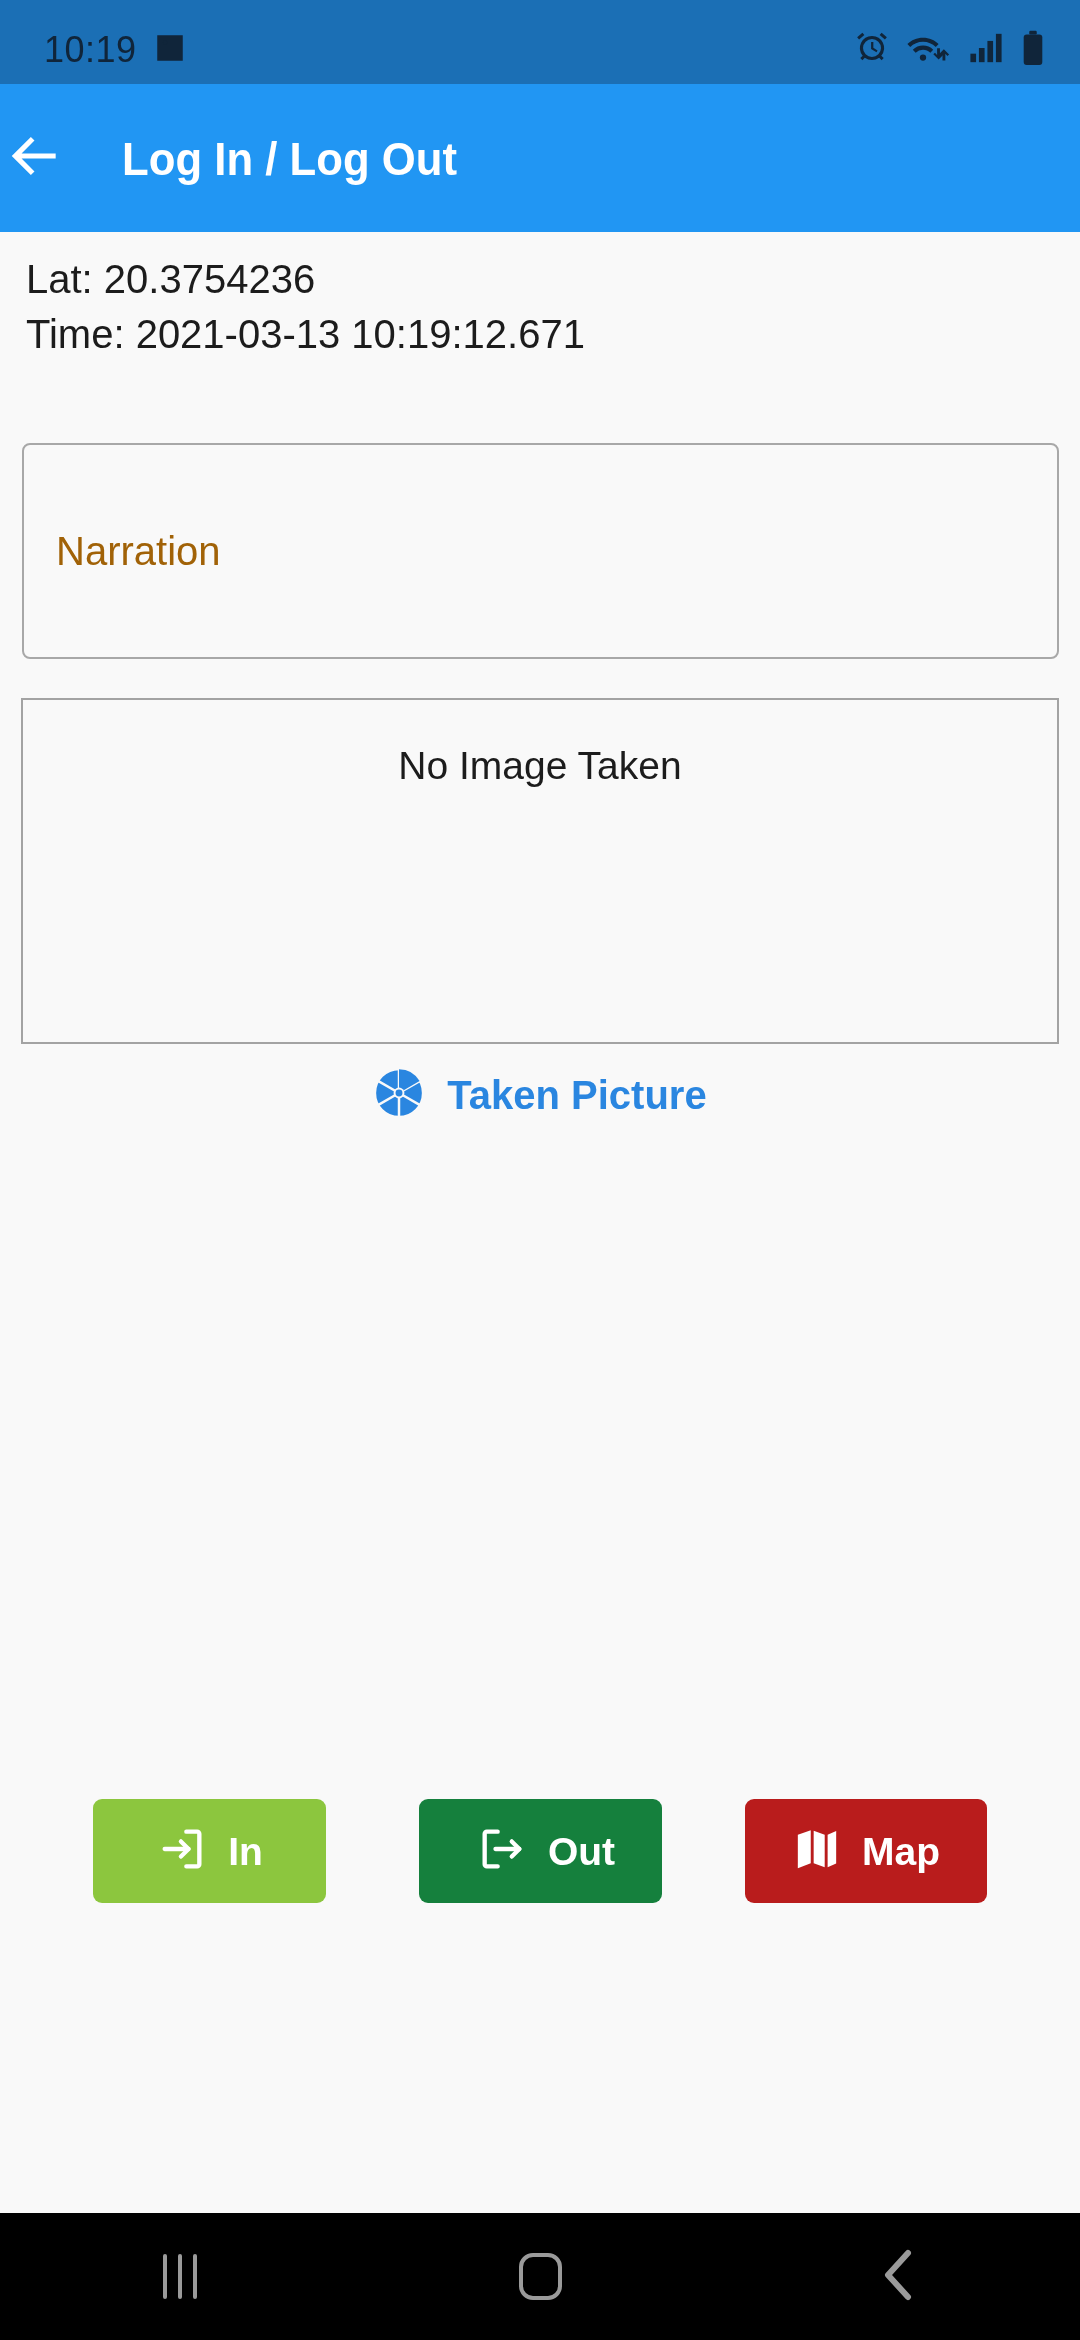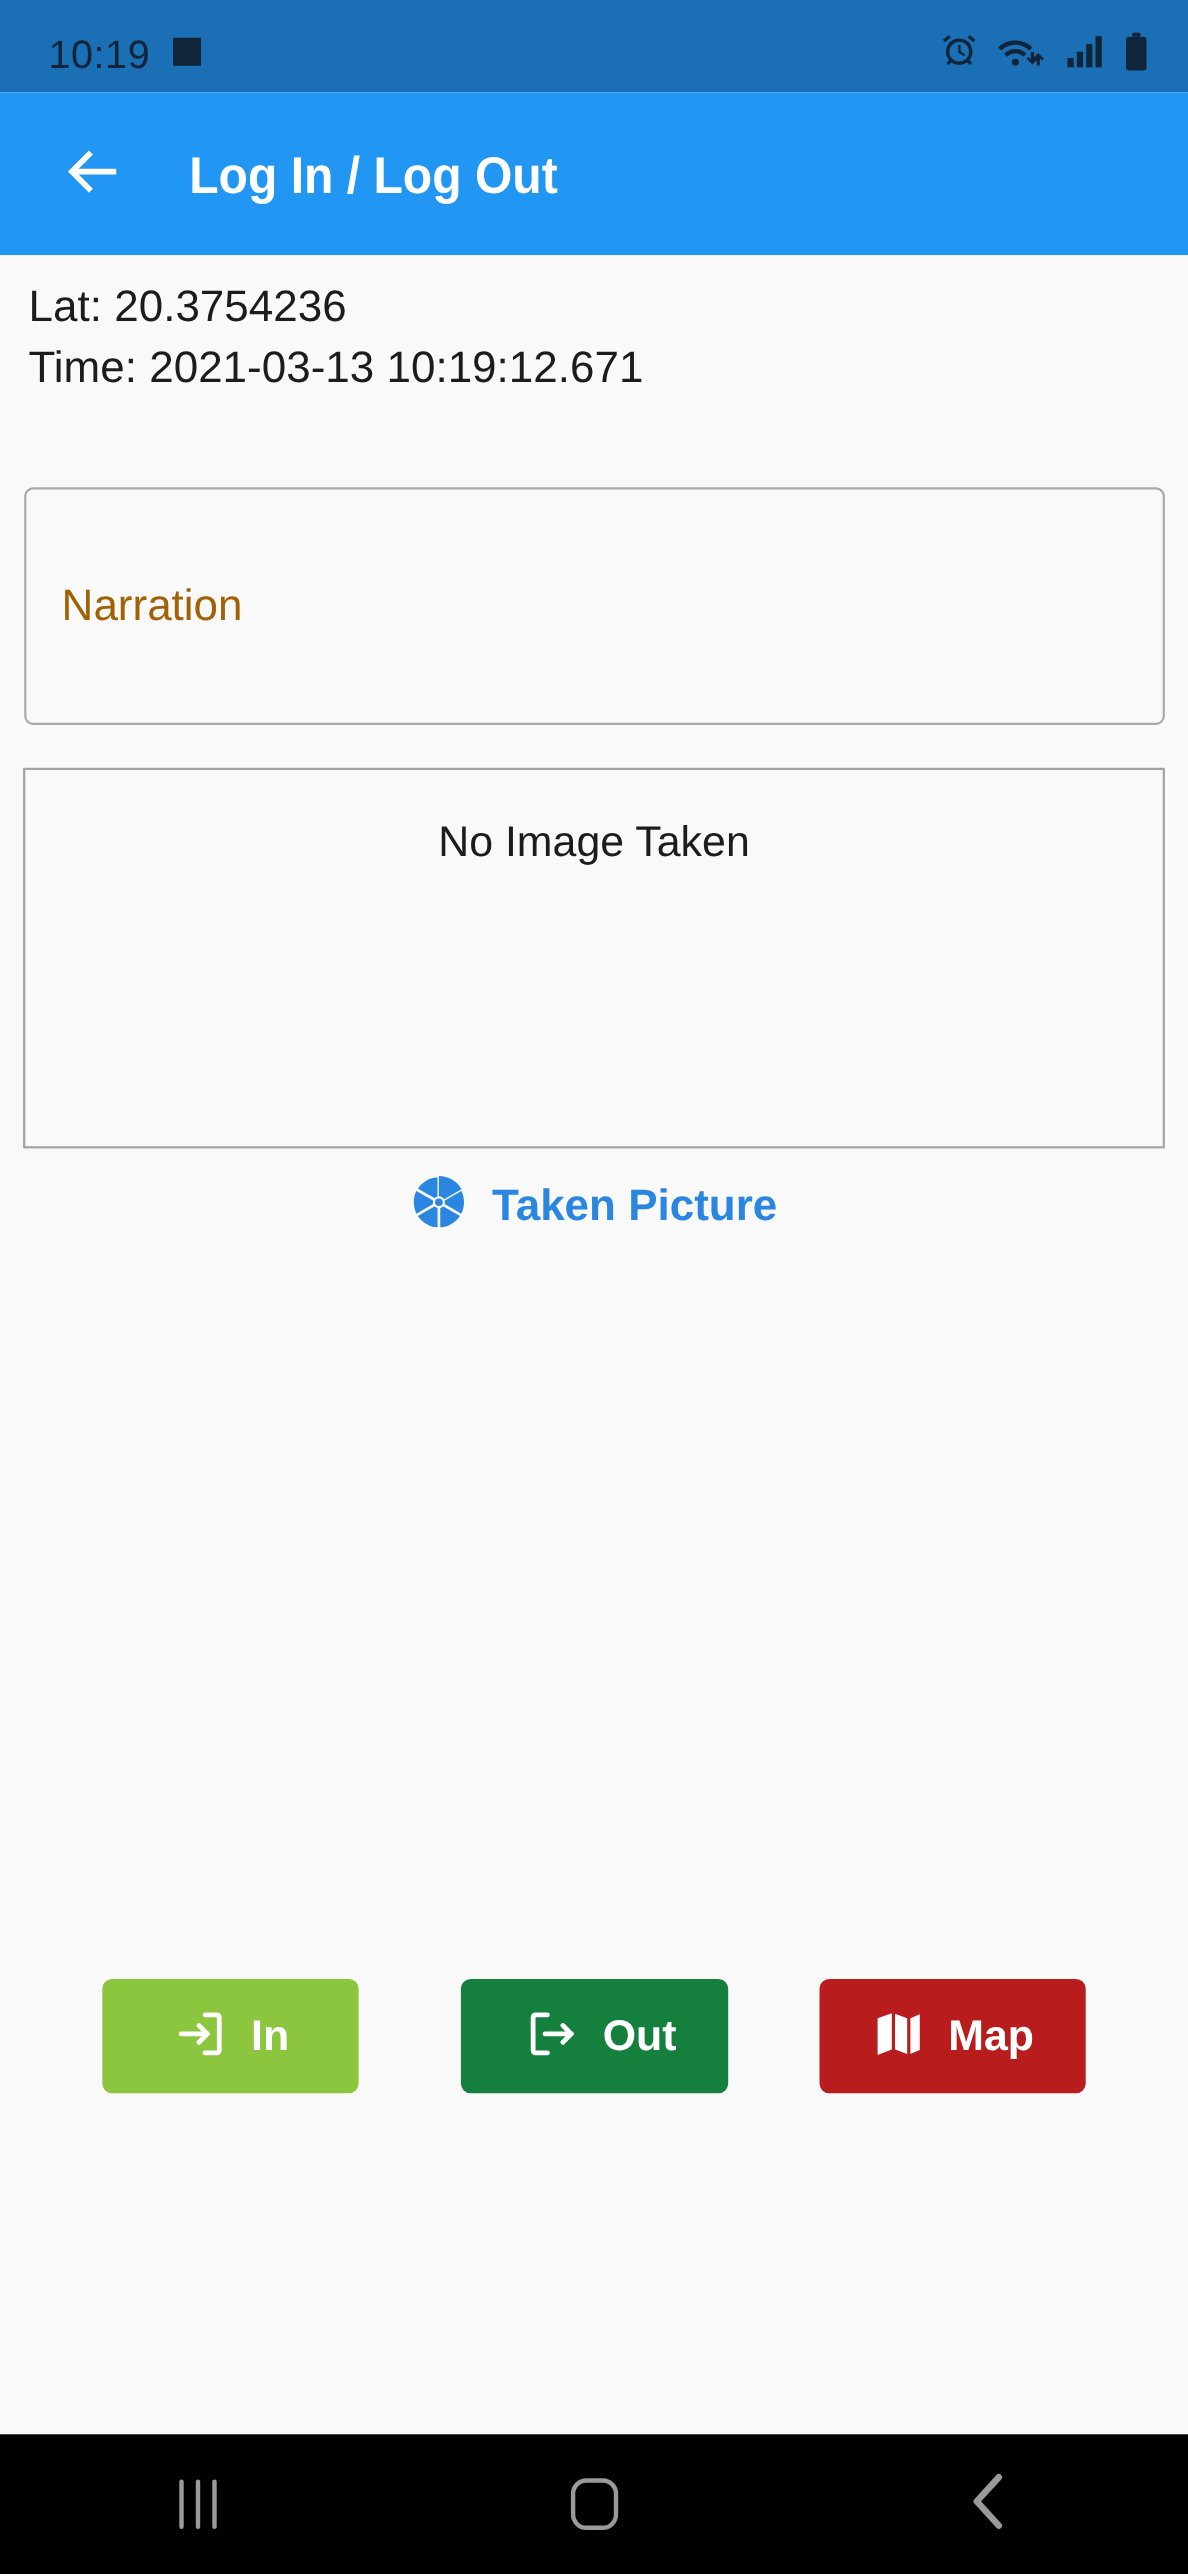--- a/index.html
+++ b/index.html
@@ -50,21 +50,20 @@
   
   .app-bar {
     position: absolute;
     top: 84px; left: 0;
     width: 1080px;
     height: 148px;
     background: #2196f3;
     display: flex;
     align-items: center;
     box-sizing: border-box;
-    padding-left: 50px;
   }
   .back-btn {
     width: 70px;
     height: 70px;
     display: flex;
     align-items: center;
     justify-content: center;
     cursor: pointer;
   }
   .app-title {

